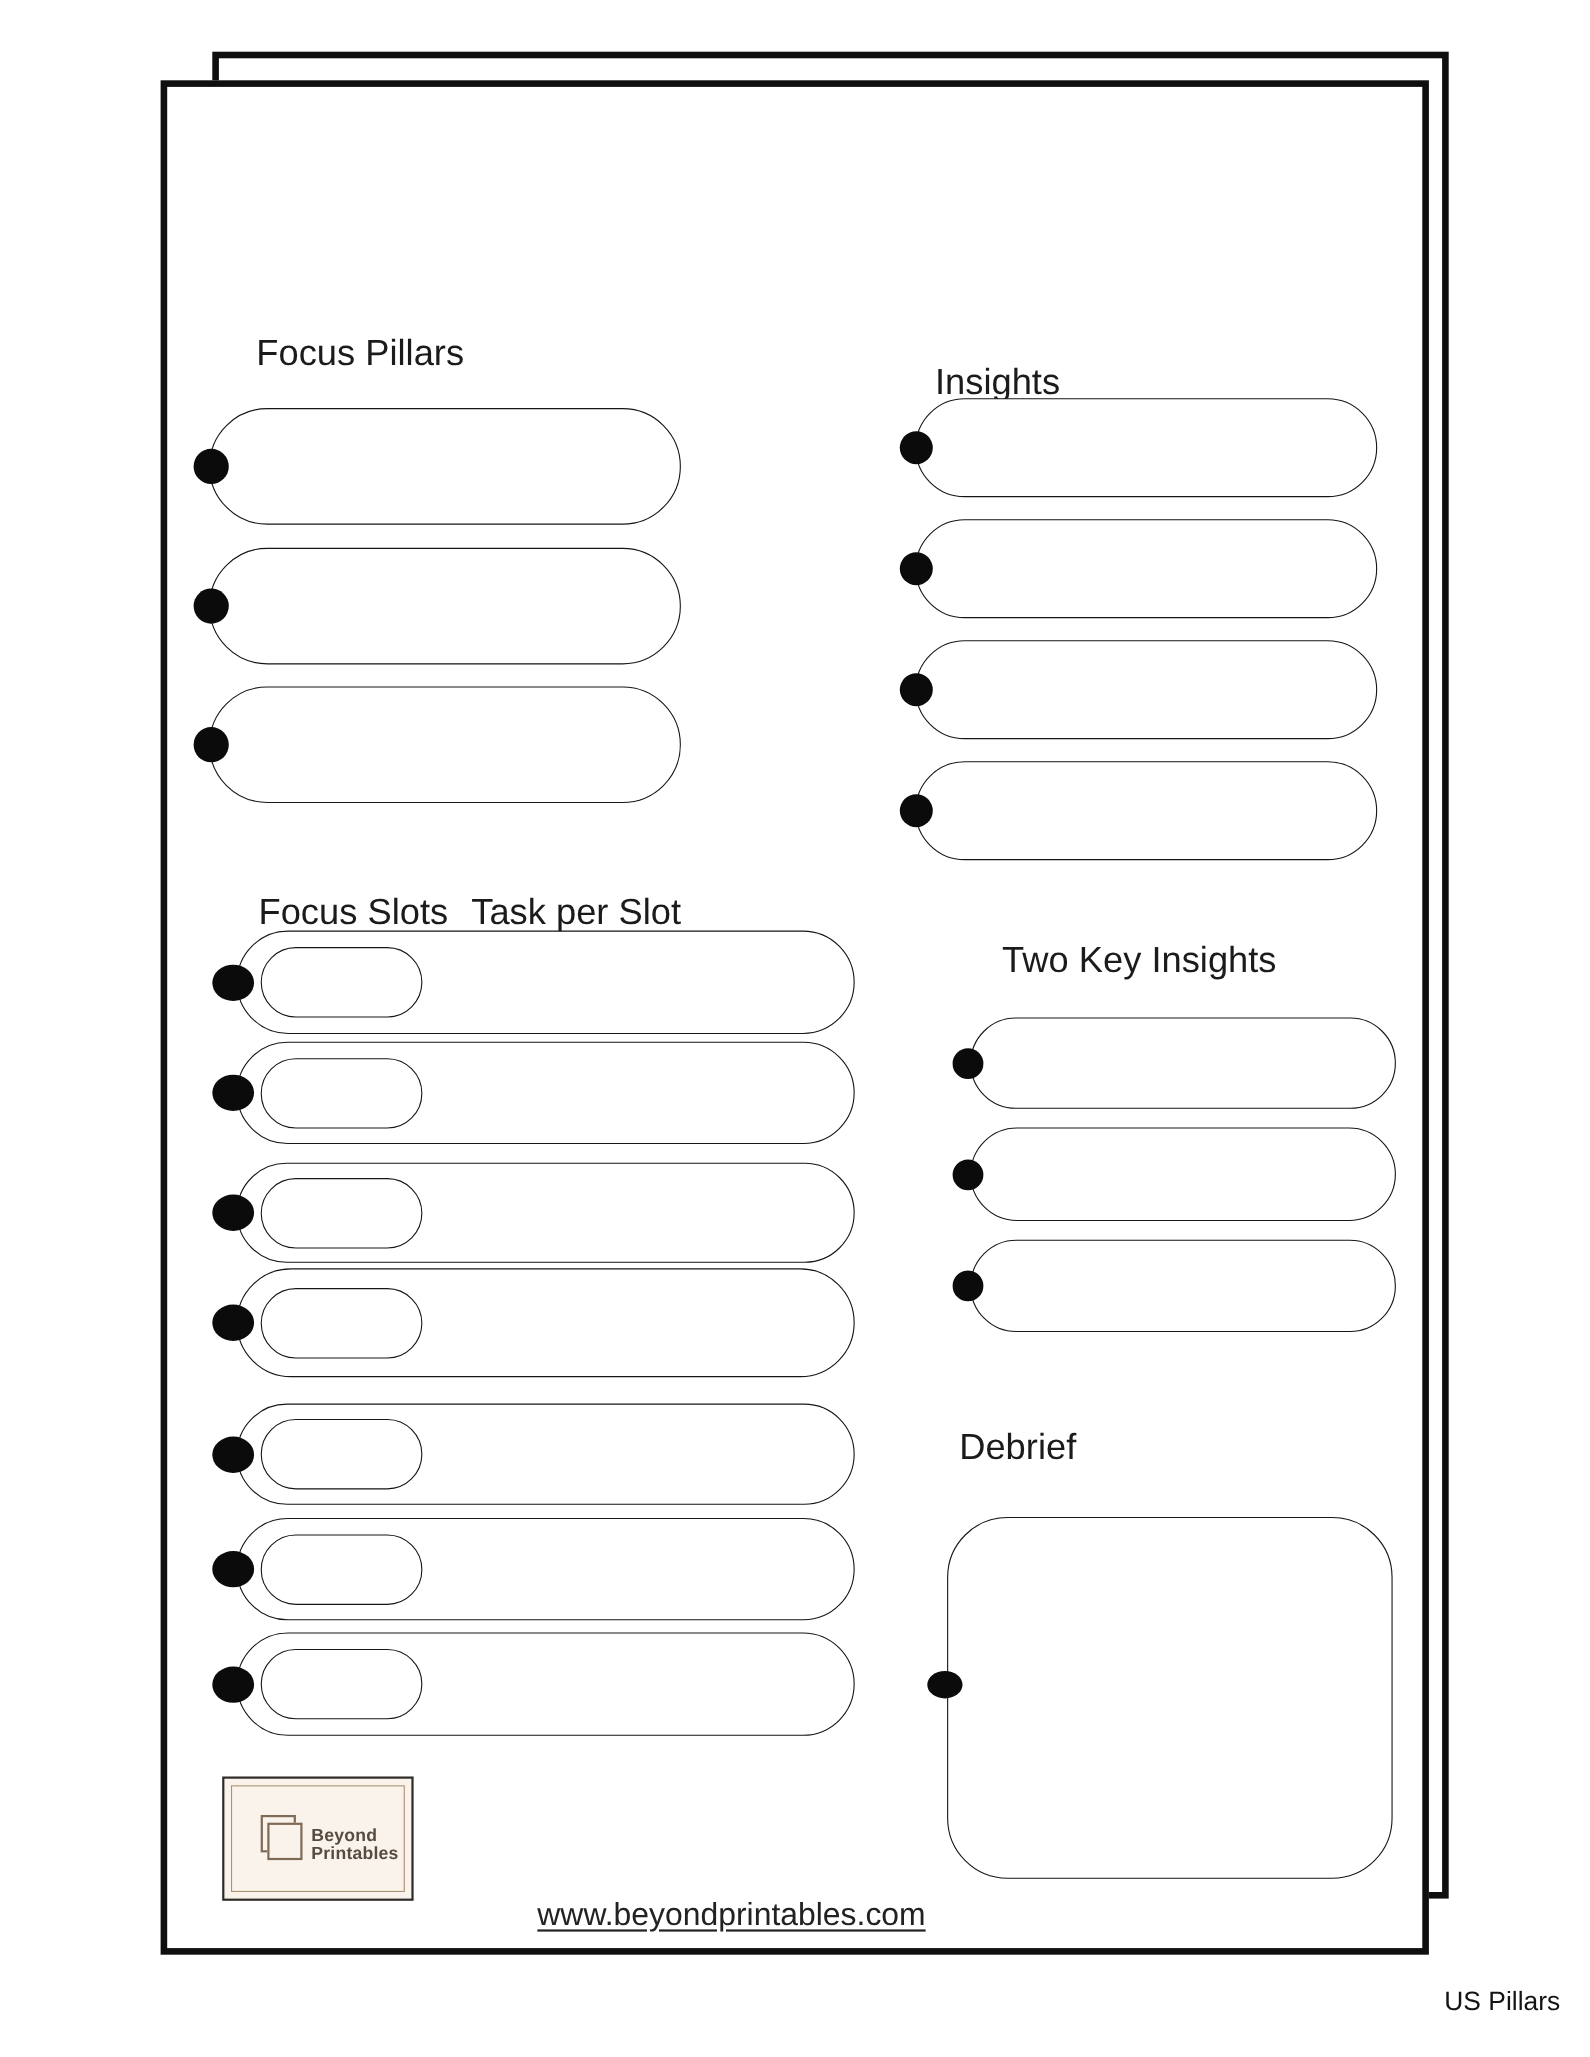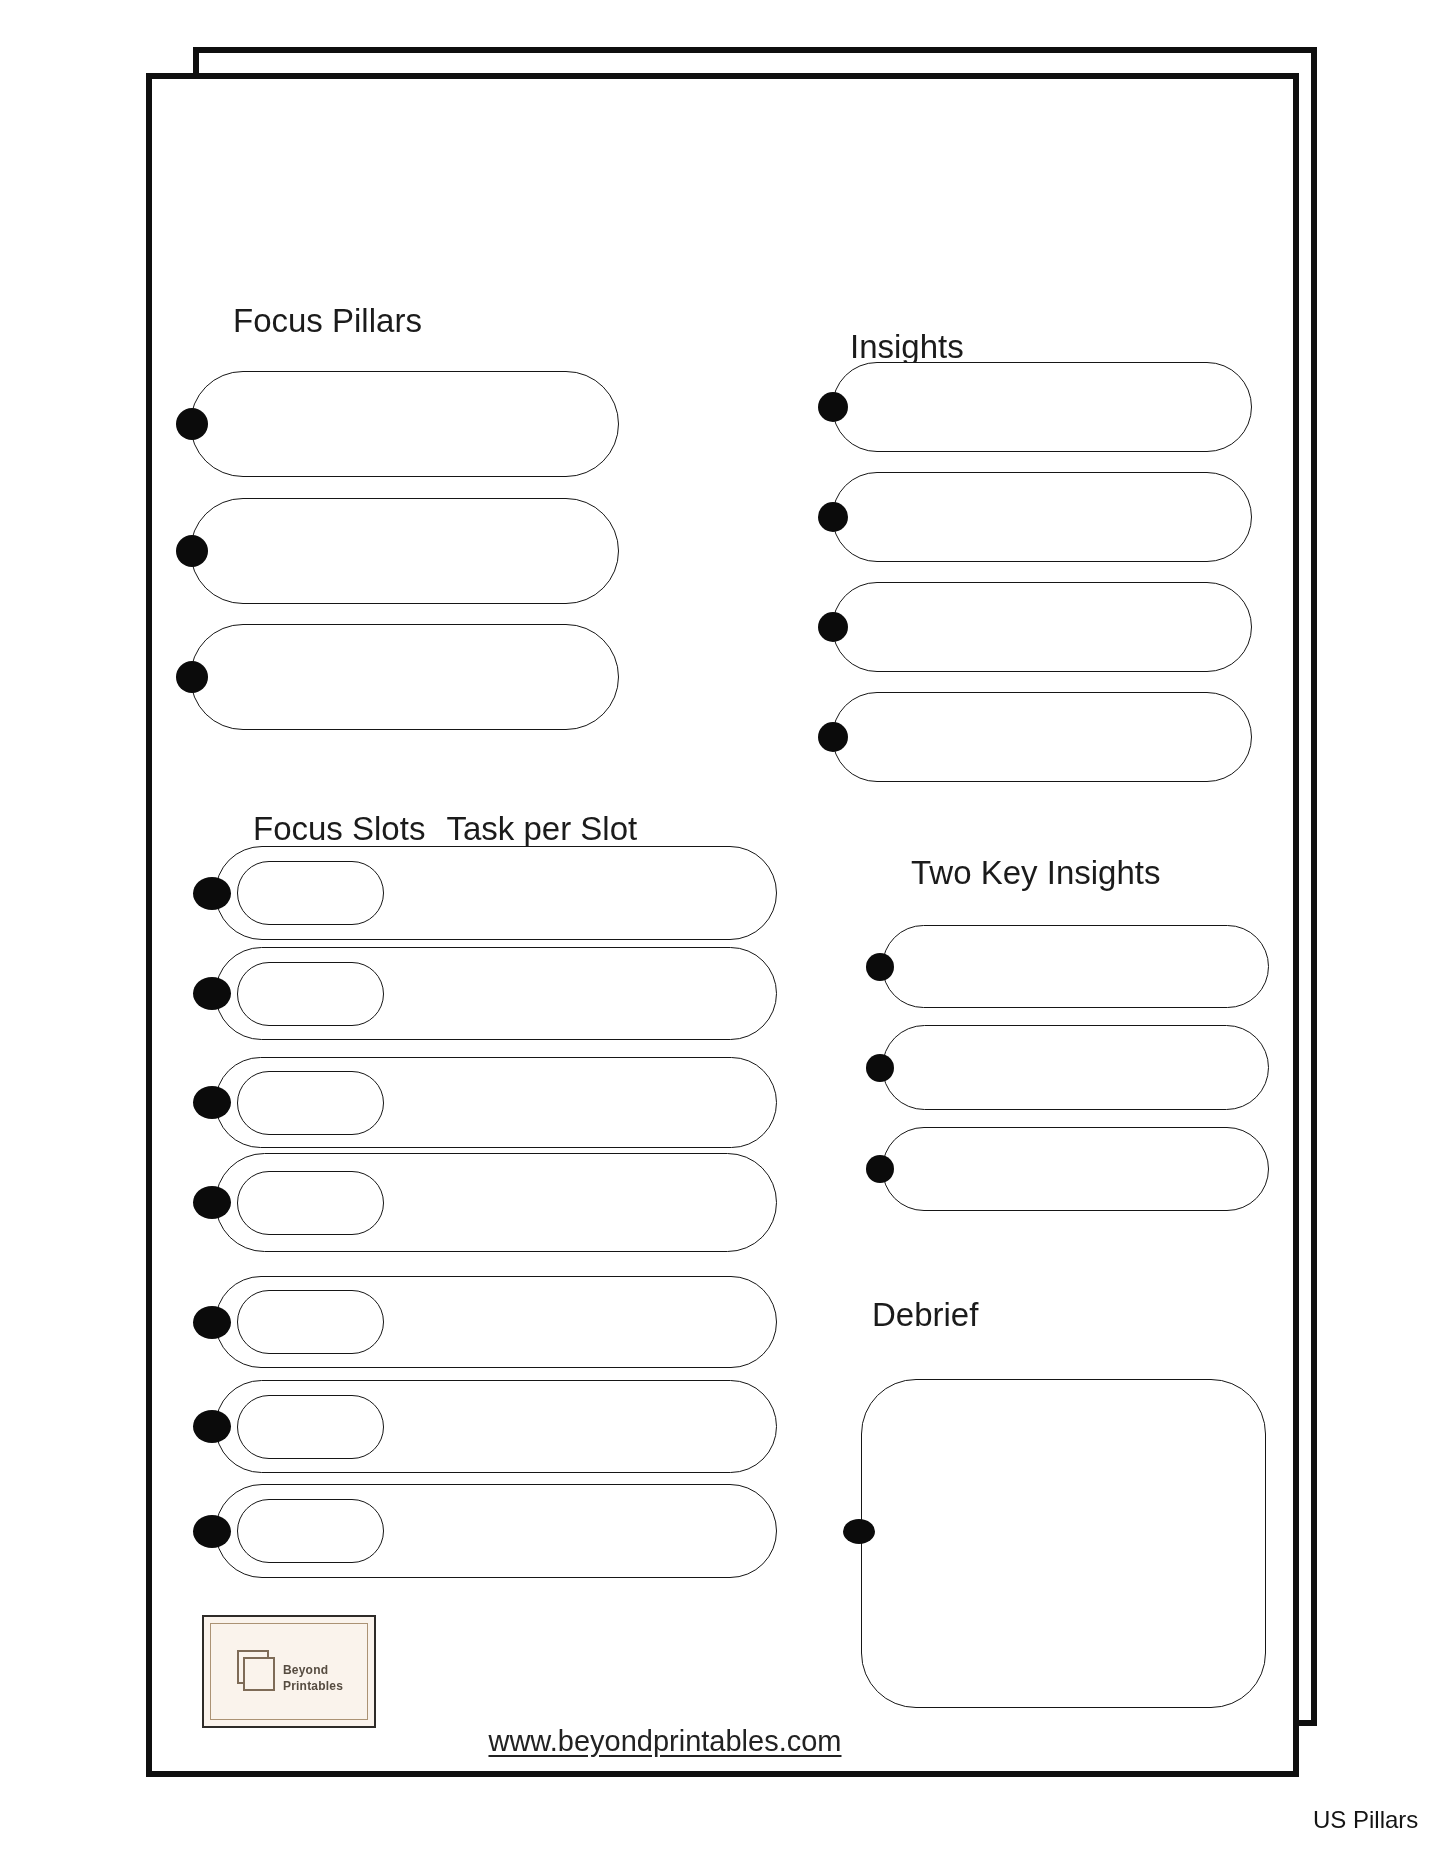--- a/index.html
+++ b/index.html
@@ -44,21 +44,21 @@
 
   
   .logo-box { position:absolute; left:202px; top:1615px; width:174px; height:113px;
               background:#faf3ec; border:2px solid #2e2b28; box-sizing:border-box; }
   .logo-frame { position:absolute; left:6px; top:6px; right:6px; bottom:6px;
                 border:1.5px solid #ab9274; }
   .logo-icon { position:absolute; left:33px; top:33px; width:44px; height:46px; }
   .logo-icon .pg { position:absolute; width:32px; height:34px; border:2px solid #7e6b57; box-sizing:border-box; }
   .logo-icon .pg.backpg  { left:0px; top:0px; }
   .logo-icon .pg.frontpg { left:6px; top:7px; background:#faf3ec; }
-  .logo-text { position:absolute; left:79px; top:45px; font-size:12px; font-weight:bold;
+  .logo-text { position:absolute; left:79px; top:45px; font-size:16px; font-weight:bold;
                color:#564c41; line-height:16px; letter-spacing:0.2px; }
 
   .footer-url { position:absolute; left:480px; top:1725px; width:370px; text-align:center;
                 font-size:29px; color:#222222; text-decoration:underline; text-underline-offset:4px; }
   .paper-label { position:absolute; left:1313px; top:1806px; font-size:24px; color:#141414; white-space:nowrap; }
 </style>
 </head>
 <body>
 
 <div class="canvas">
@@ -85,21 +85,21 @@
   <div class="pill cr-pill" style="top:472px;">
     <span class="dot"></span>
     </div>
   <div class="pill cr-pill" style="top:582px;">
     <span class="dot"></span>
     </div>
   <div class="pill cr-pill" style="top:692px;">
     <span class="dot"></span>
     </div>
 
-  <div class="heading" style="left:235px; top:810px;margin-left:18px;">
+  <div class="heading" style="left:235px; top:810px;">
     <span>Focus Slots</span><span class="gap"></span><span>Task per Slot</span>
   </div>
 
   <div class="pill slot-outer" style="top:846px; height:94px;">
     <span class="dot"></span>
     <span class="slot-inner"></span>
     </div>
   <div class="pill slot-outer" style="top:947px; height:93px;">
     <span class="dot"></span>
     <span class="slot-inner"></span>

